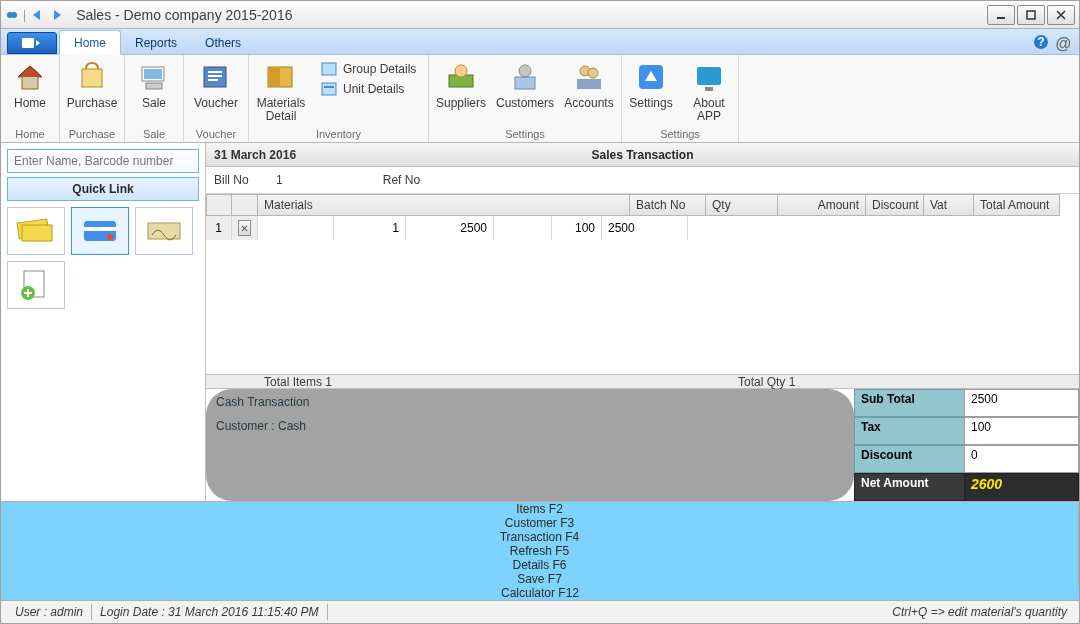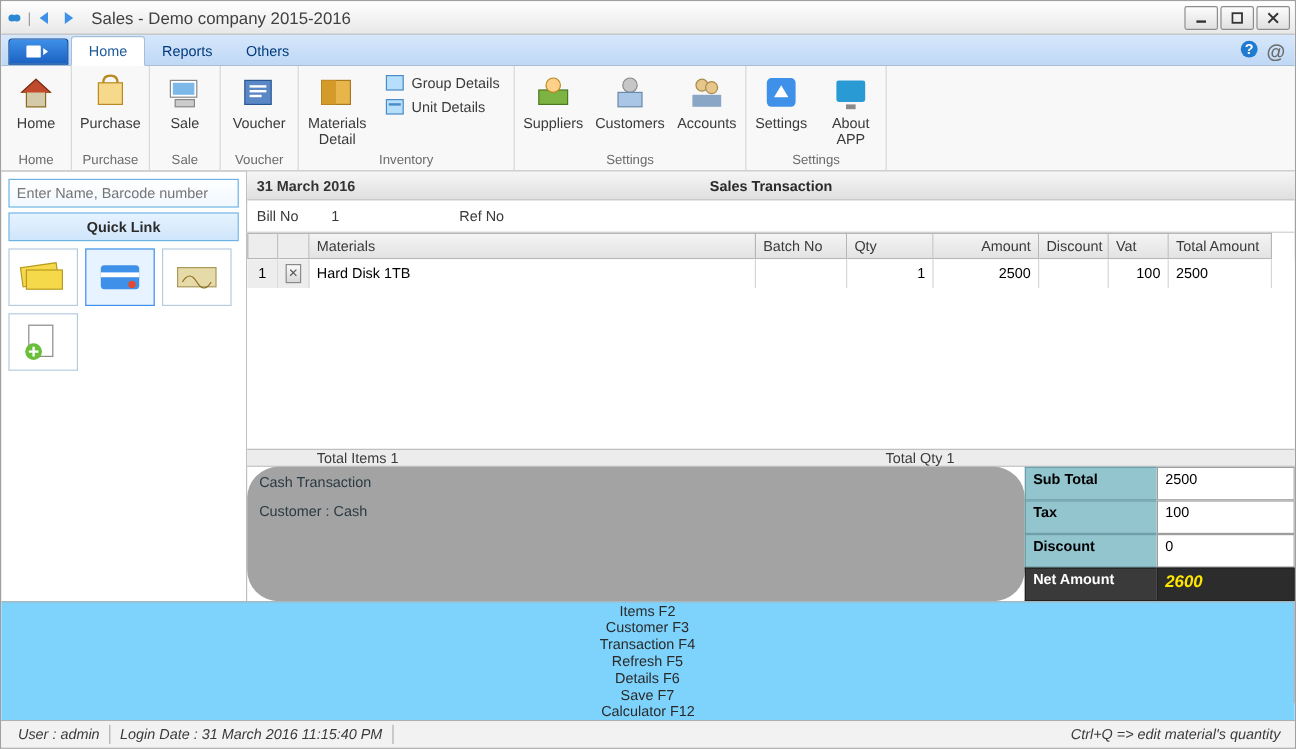--- a/index.html
+++ b/index.html
@@ -425,21 +425,20 @@
         <div class="gh col-disc">Discount</div>
         <div class="gh col-vat" style="justify-content:flex-start">Vat</div>
         <div class="gh col-tot">Total Amount</div>
       </div>
       <div class="grid-body">
         <div class="grow">
           <div class="gc col-idx">1</div>
           <div class="gc col-x">
             <div class="xbtn">✕</div>
           </div>
-          <div class="gc col-mat">Hard Disk 1TB</div>
           <div class="gc col-batch"></div>
           <div class="gc col-qty">1</div>
           <div class="gc col-amt">2500</div>
           <div class="gc col-disc"></div>
           <div class="gc col-vat">100</div>
           <div class="gc col-tot" style="justify-content:flex-start">2500</div>
         </div>
       </div>
       <div class="grid-footer">
         <div class="gfwrap">

